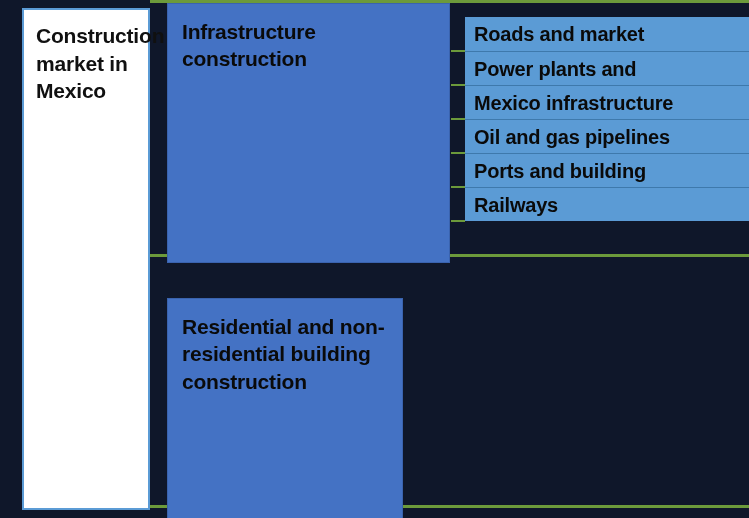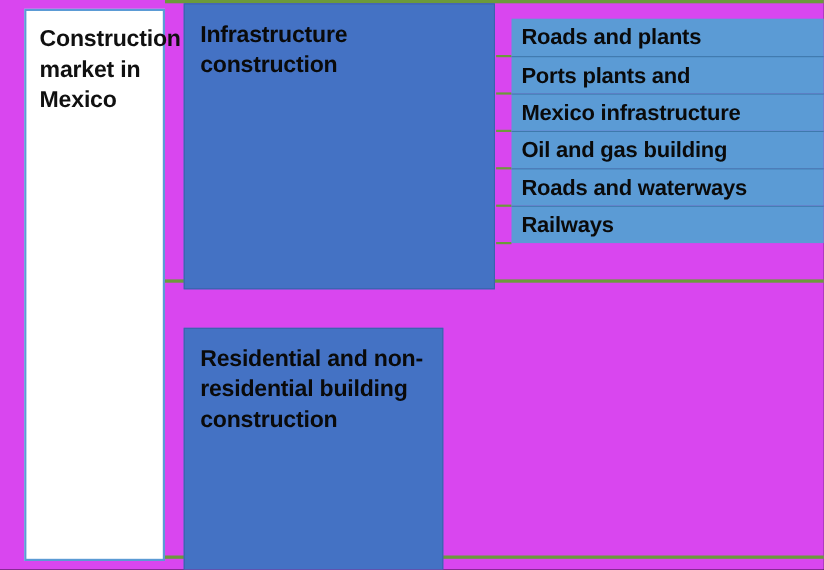--- a/index.html
+++ b/index.html
@@ -10,21 +10,21 @@
   }
   body {
     font-family: "Liberation Sans", sans-serif;
   }
 
   
   #canvas {
     position: relative;
     width: 749px;
     height: 518px;
-    background: #d946ef;
+    background: #0f172a;
     overflow: hidden;
   }
 
   
   .green-rule {
     position: absolute;
     background: #6C9A3B;
     height: 3px;
   }
   #green-top    { left: 150px; top: 0px;   width: 599px; }
@@ -138,33 +138,33 @@
   <div id="root-box">
     <span class="box-text">Construction market in Mexico</span>
   </div>
 
   <div class="l2-box" id="l2-infrastructure">
     <span class="box-text">Infrastructure construction</span>
   </div>
 
   <div id="children">
     <div class="l3-item">
-      <span class="box-text">Roads and plants</span>
+      <span class="box-text">Roads and market</span>
     </div>
     <div class="l3-item">
-      <span class="box-text">Ports plants and</span>
+      <span class="box-text">Power plants and</span>
     </div>
     <div class="l3-item">
       <span class="box-text">Mexico infrastructure</span>
     </div>
     <div class="l3-item">
-      <span class="box-text">Oil and gas building</span>
+      <span class="box-text">Oil and gas pipelines</span>
     </div>
     <div class="l3-item">
-      <span class="box-text">Roads and waterways</span>
+      <span class="box-text">Ports and building</span>
     </div>
     <div class="l3-item">
       <span class="box-text">Railways</span>
     </div>
   </div>
 
   <div class="l2-box" id="l2-buildings">
     <span class="box-text">Residential and non-residential building construction</span>
   </div>
 

